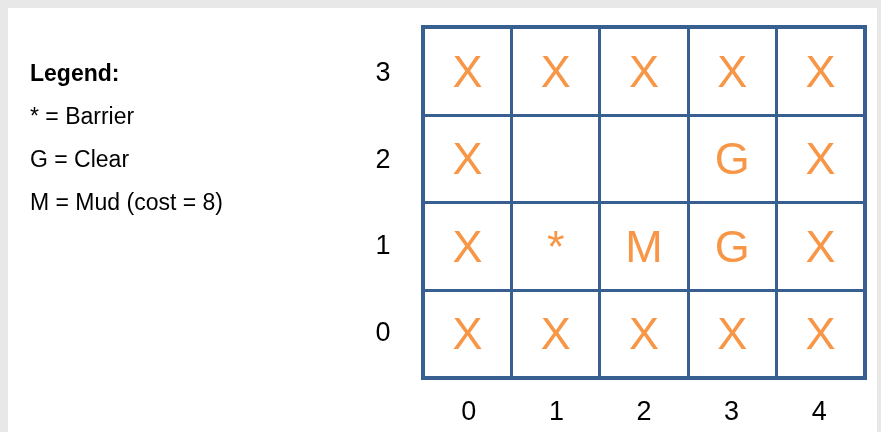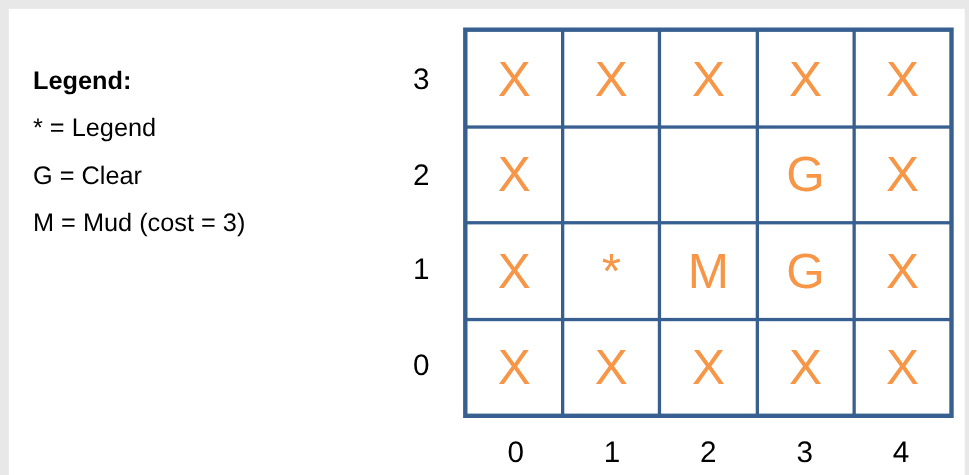--- a/index.html
+++ b/index.html
@@ -93,23 +93,23 @@
     color: var(--label-text);
   }
 </style>
 </head>
 <body>
 
 <div class="canvas">
 
   <div class="legend">
     <div class="legend-title">Legend:</div>
-    <div class="legend-item">* = Legend</div>
+    <div class="legend-item">* = Barrier</div>
     <div class="legend-item">G = Clear</div>
-    <div class="legend-item">M = Mud (cost = 3)</div>
+    <div class="legend-item">M = Mud (cost = 8)</div>
   </div>
 
   <div class="row-labels">
     <div class="axis-label">3</div>
     <div class="axis-label">2</div>
     <div class="axis-label">1</div>
     <div class="axis-label">0</div>
   </div>
 
   <div class="grid">

